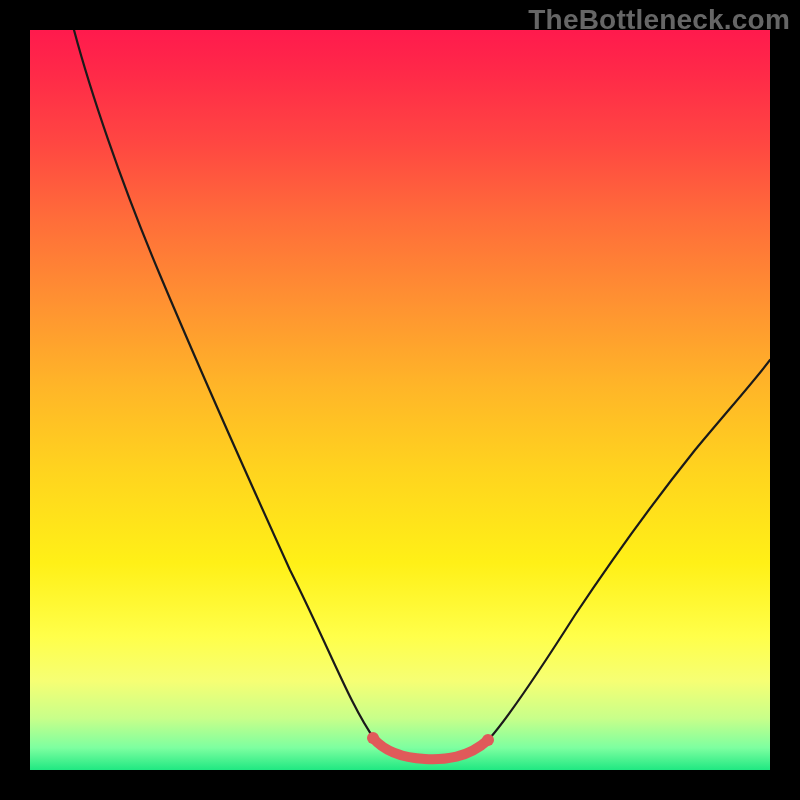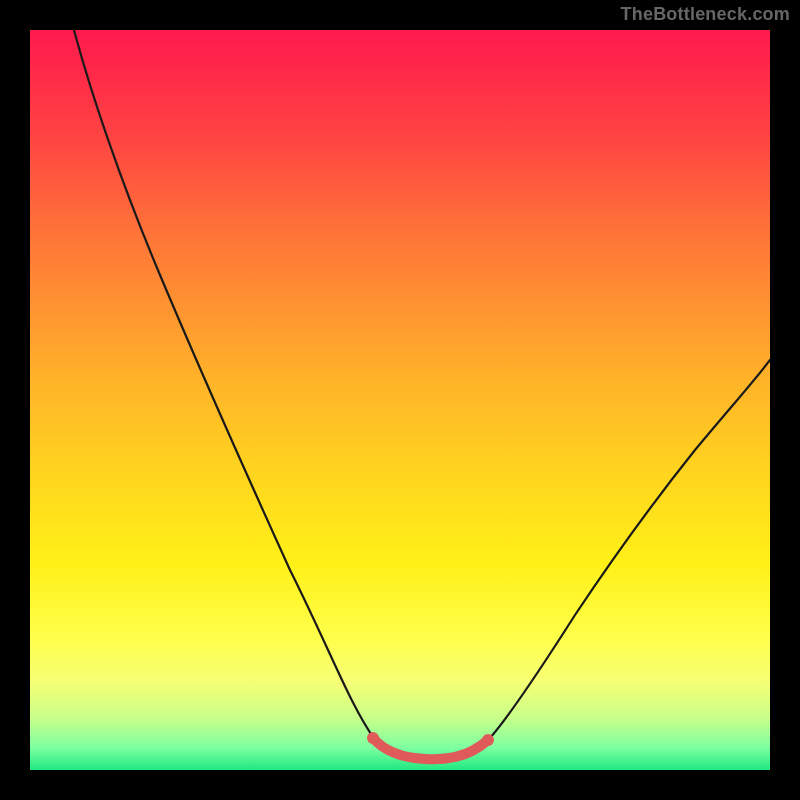--- a/index.html
+++ b/index.html
@@ -15,21 +15,21 @@
     position: relative;
     width: 800px;
     height: 800px;
     background: #000;
   }
   .watermark {
     position: absolute;
     top: 4px;
     right: 10px;
     color: #666;
-    font-size: 18px;
+    font-size: 28px;
     font-weight: bold;
     letter-spacing: 0.2px;
     z-index: 10;
   }
   .plot-area {
     position: absolute;
     left: 30px;
     top: 30px;
     width: 740px;
     height: 740px;

